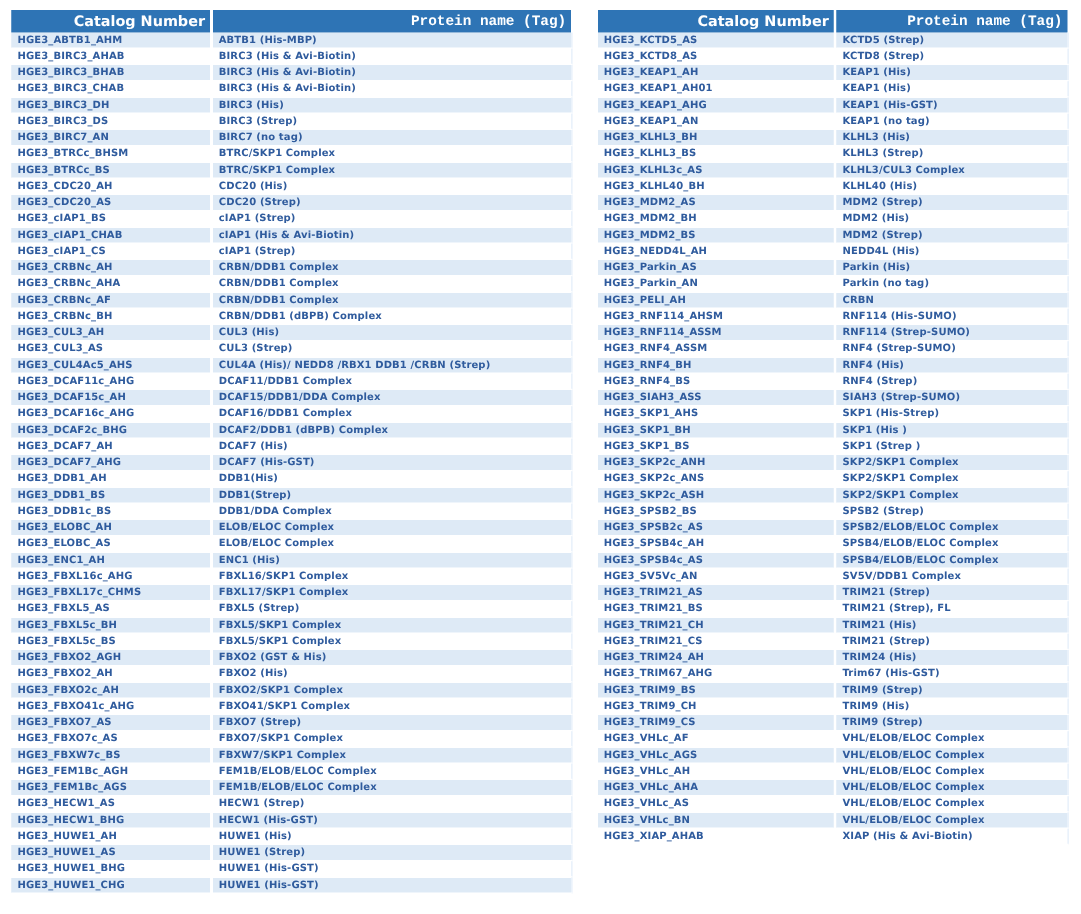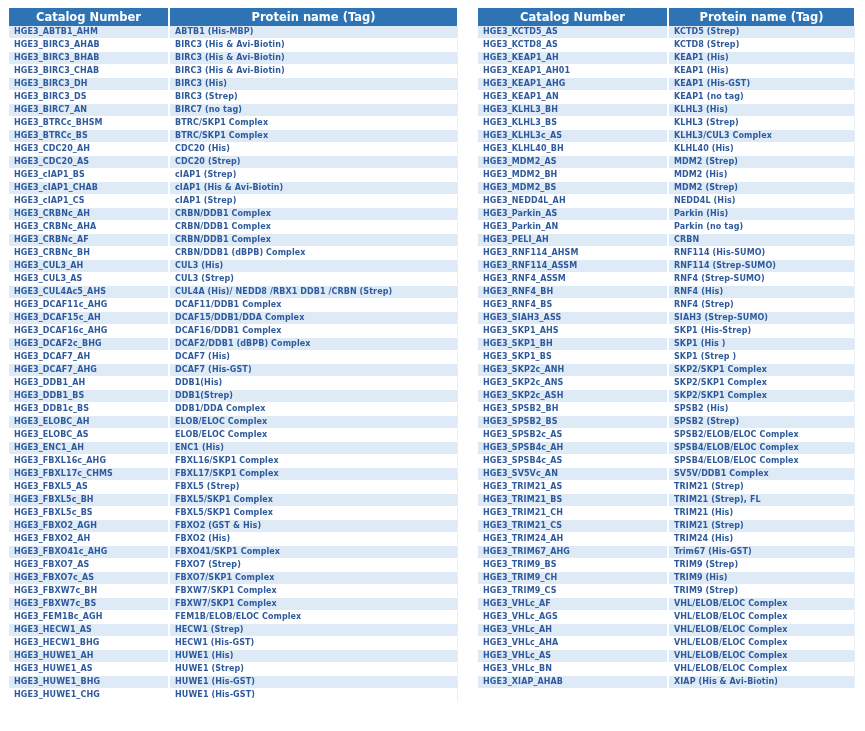--- a/index.html
+++ b/index.html
@@ -25,28 +25,28 @@
   #right-table { left: 478px; width: 376px; }
   #left-table  col.c1 { width: 160px; }
   #left-table  col.c2 { width: 288px; }
   #right-table col.c1 { width: 190px; }
   #right-table col.c2 { width: 186px; }
   th {
     background: var(--header-bg, #2E74B5);
     color: var(--header-text, #ffffff);
     font-size: 11.5px;
     font-weight: bold;
-    text-align: center;
+    text-align: right;
     height: 18px;
     padding: 0 4px;
     border-right: 2px solid #ffffff;
     white-space: nowrap;
     overflow: hidden;
   }
-  th:last-child { border-right: none; }
+  th:last-child { border-right: none; font-family: Liberation Mono, monospace; }
   td {
     font-size: 8px;
     font-weight: bold;
     color: var(--row-text, #2F5B9D);
     height: 12px;
     line-height: 12px;
     padding: 0 0 0 5px;
     border-right: 2px solid #ffffff;
     border-bottom: 1px solid #ffffff;
     white-space: nowrap;
@@ -226,41 +226,45 @@
       </tr>
       <tr>
         <td>HGE3_FBXO2_AGH</td>
         <td>FBXO2 (GST &amp; His)</td>
       </tr>
       <tr>
         <td>HGE3_FBXO2_AH</td>
         <td>FBXO2 (His)</td>
       </tr>
       <tr>
+        <td>HGE3_FBXO2c_AH</td>
+        <td>FBXO2/SKP1 Complex</td>
+      </tr>
+      <tr>
         <td>HGE3_FBXO41c_AHG</td>
         <td>FBXO41/SKP1 Complex</td>
       </tr>
       <tr>
         <td>HGE3_FBXO7_AS</td>
         <td>FBXO7 (Strep)</td>
       </tr>
       <tr>
         <td>HGE3_FBXO7c_AS</td>
         <td>FBXO7/SKP1 Complex</td>
       </tr>
       <tr>
-        <td>HGE3_FBXW7c_BH</td>
-        <td>FBXW7/SKP1 Complex</td>
-      </tr>
-      <tr>
         <td>HGE3_FBXW7c_BS</td>
         <td>FBXW7/SKP1 Complex</td>
       </tr>
       <tr>
         <td>HGE3_FEM1Bc_AGH</td>
+        <td>FEM1B/ELOB/ELOC Complex</td>
+      </tr>
+      <tr>
+        <td>HGE3_FEM1Bc_AGS</td>
         <td>FEM1B/ELOB/ELOC Complex</td>
       </tr>
       <tr>
         <td>HGE3_HECW1_AS</td>
         <td>HECW1 (Strep)</td>
       </tr>
       <tr>
         <td>HGE3_HECW1_BHG</td>
         <td>HECW1 (His-GST)</td>
       </tr>
@@ -405,24 +409,20 @@
       </tr>
       <tr>
         <td>HGE3_SKP2c_ANS</td>
         <td>SKP2/SKP1 Complex</td>
       </tr>
       <tr>
         <td>HGE3_SKP2c_ASH</td>
         <td>SKP2/SKP1 Complex</td>
       </tr>
       <tr>
-        <td>HGE3_SPSB2_BH</td>
-        <td>SPSB2 (His)</td>
-      </tr>
-      <tr>
         <td>HGE3_SPSB2_BS</td>
         <td>SPSB2 (Strep)</td>
       </tr>
       <tr>
         <td>HGE3_SPSB2c_AS</td>
         <td>SPSB2/ELOB/ELOC Complex</td>
       </tr>
       <tr>
         <td>HGE3_SPSB4c_AH</td>
         <td>SPSB4/ELOB/ELOC Complex</td>

